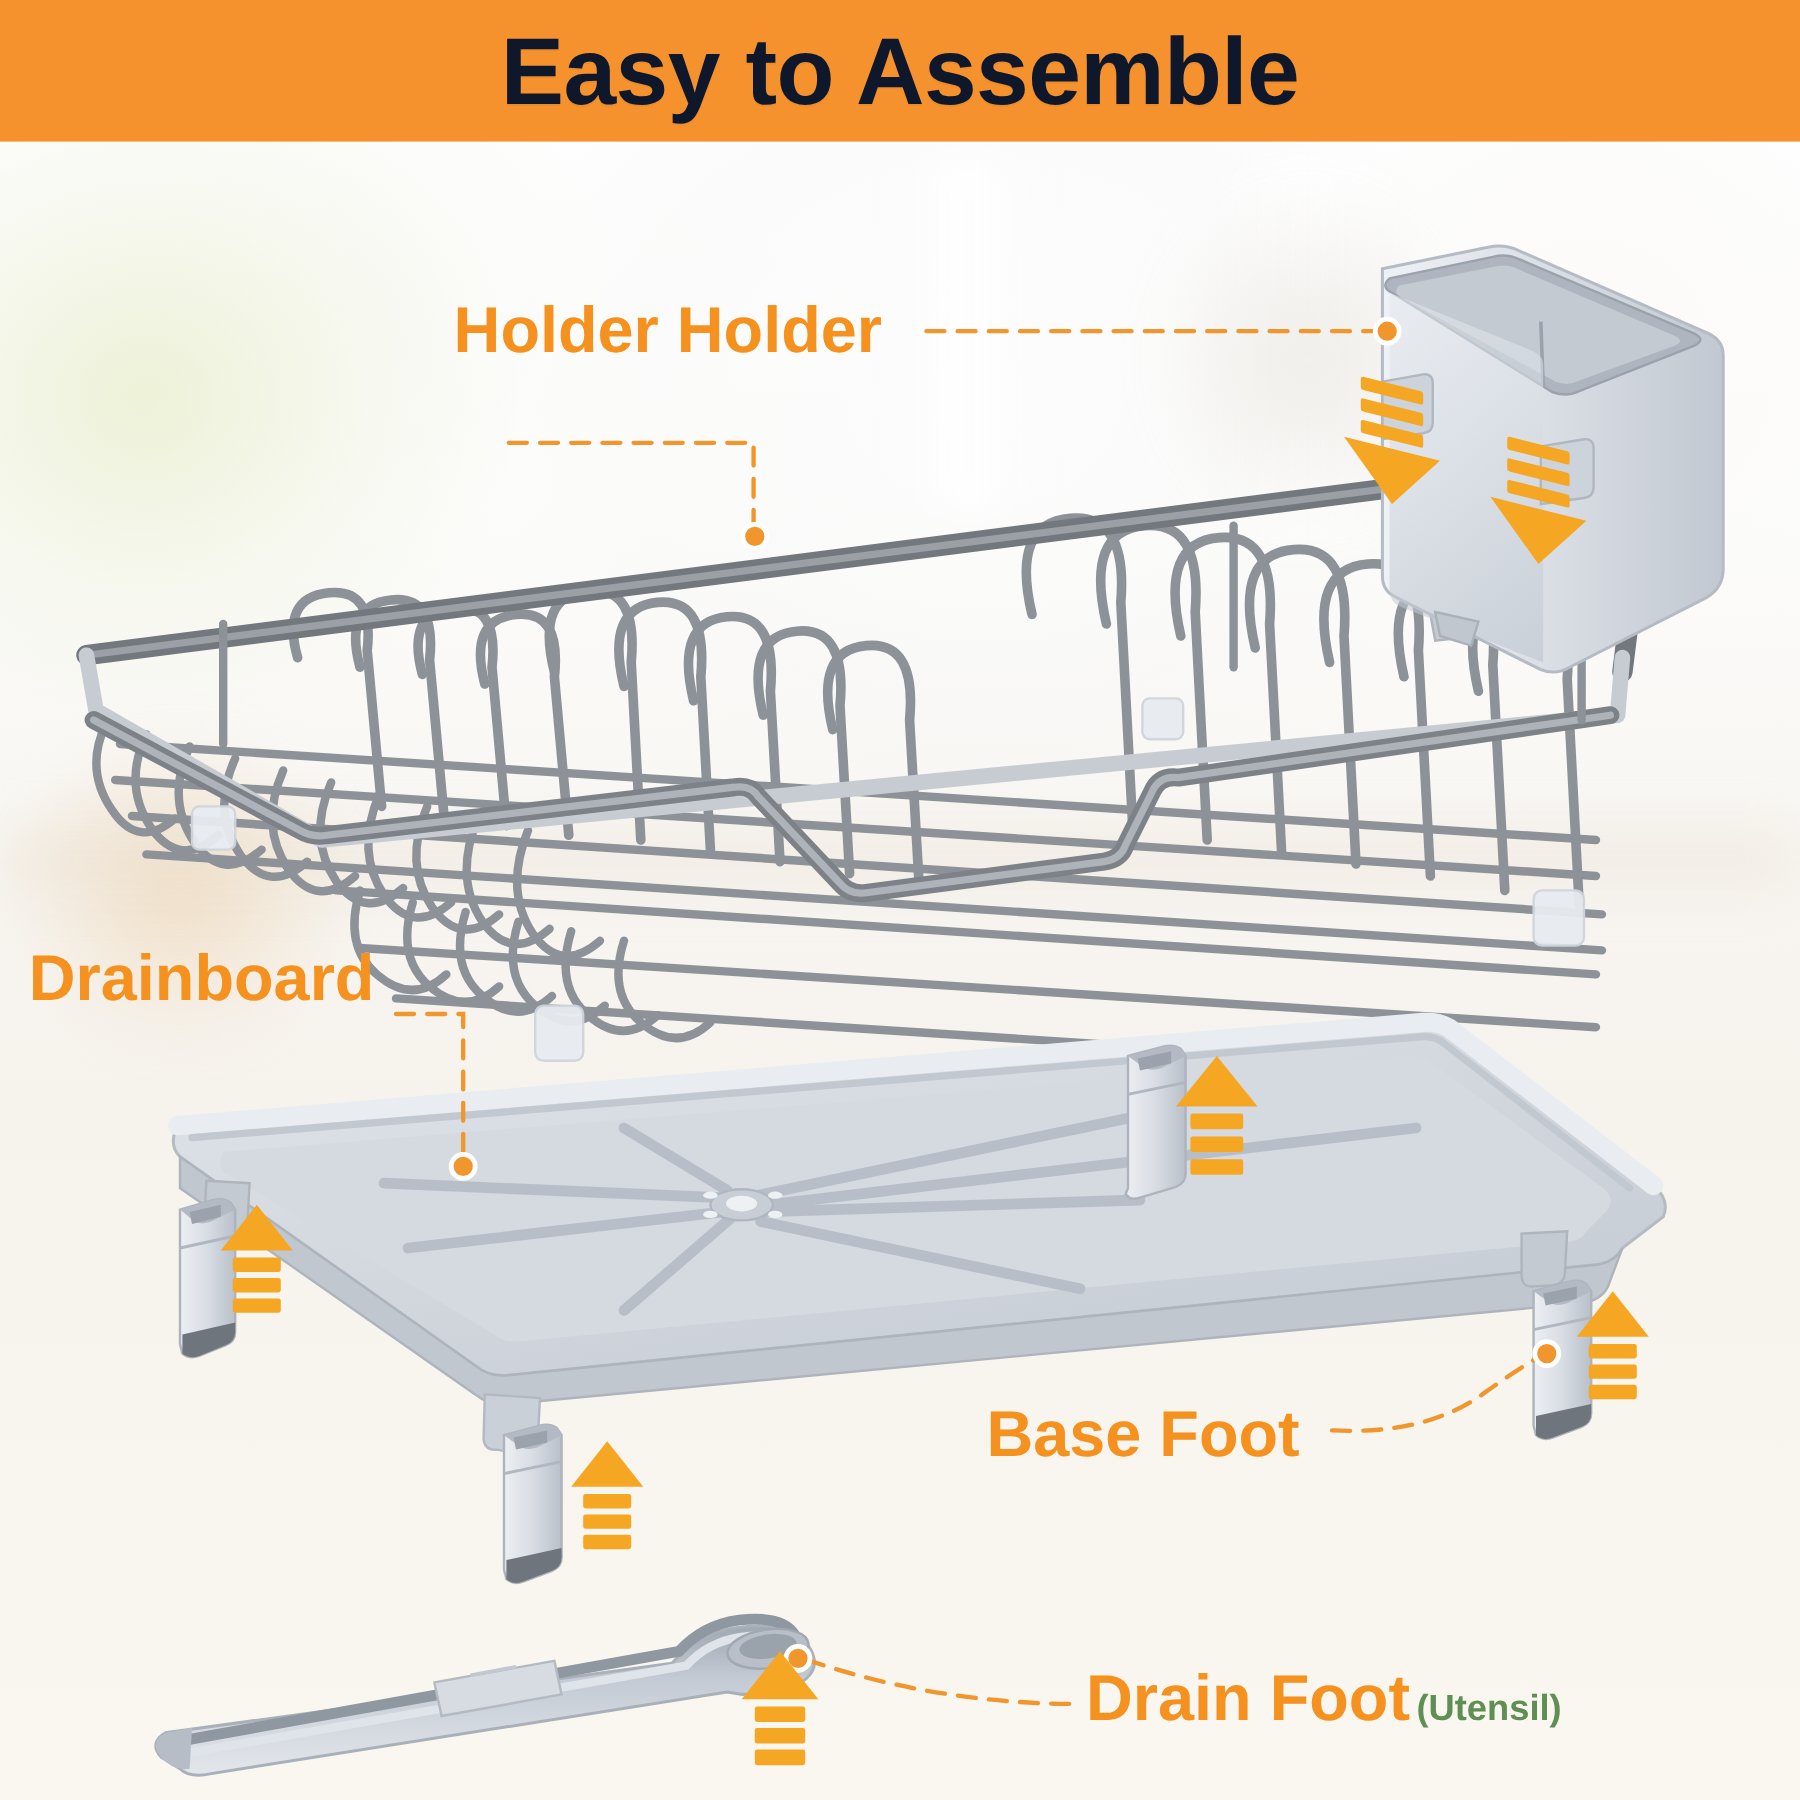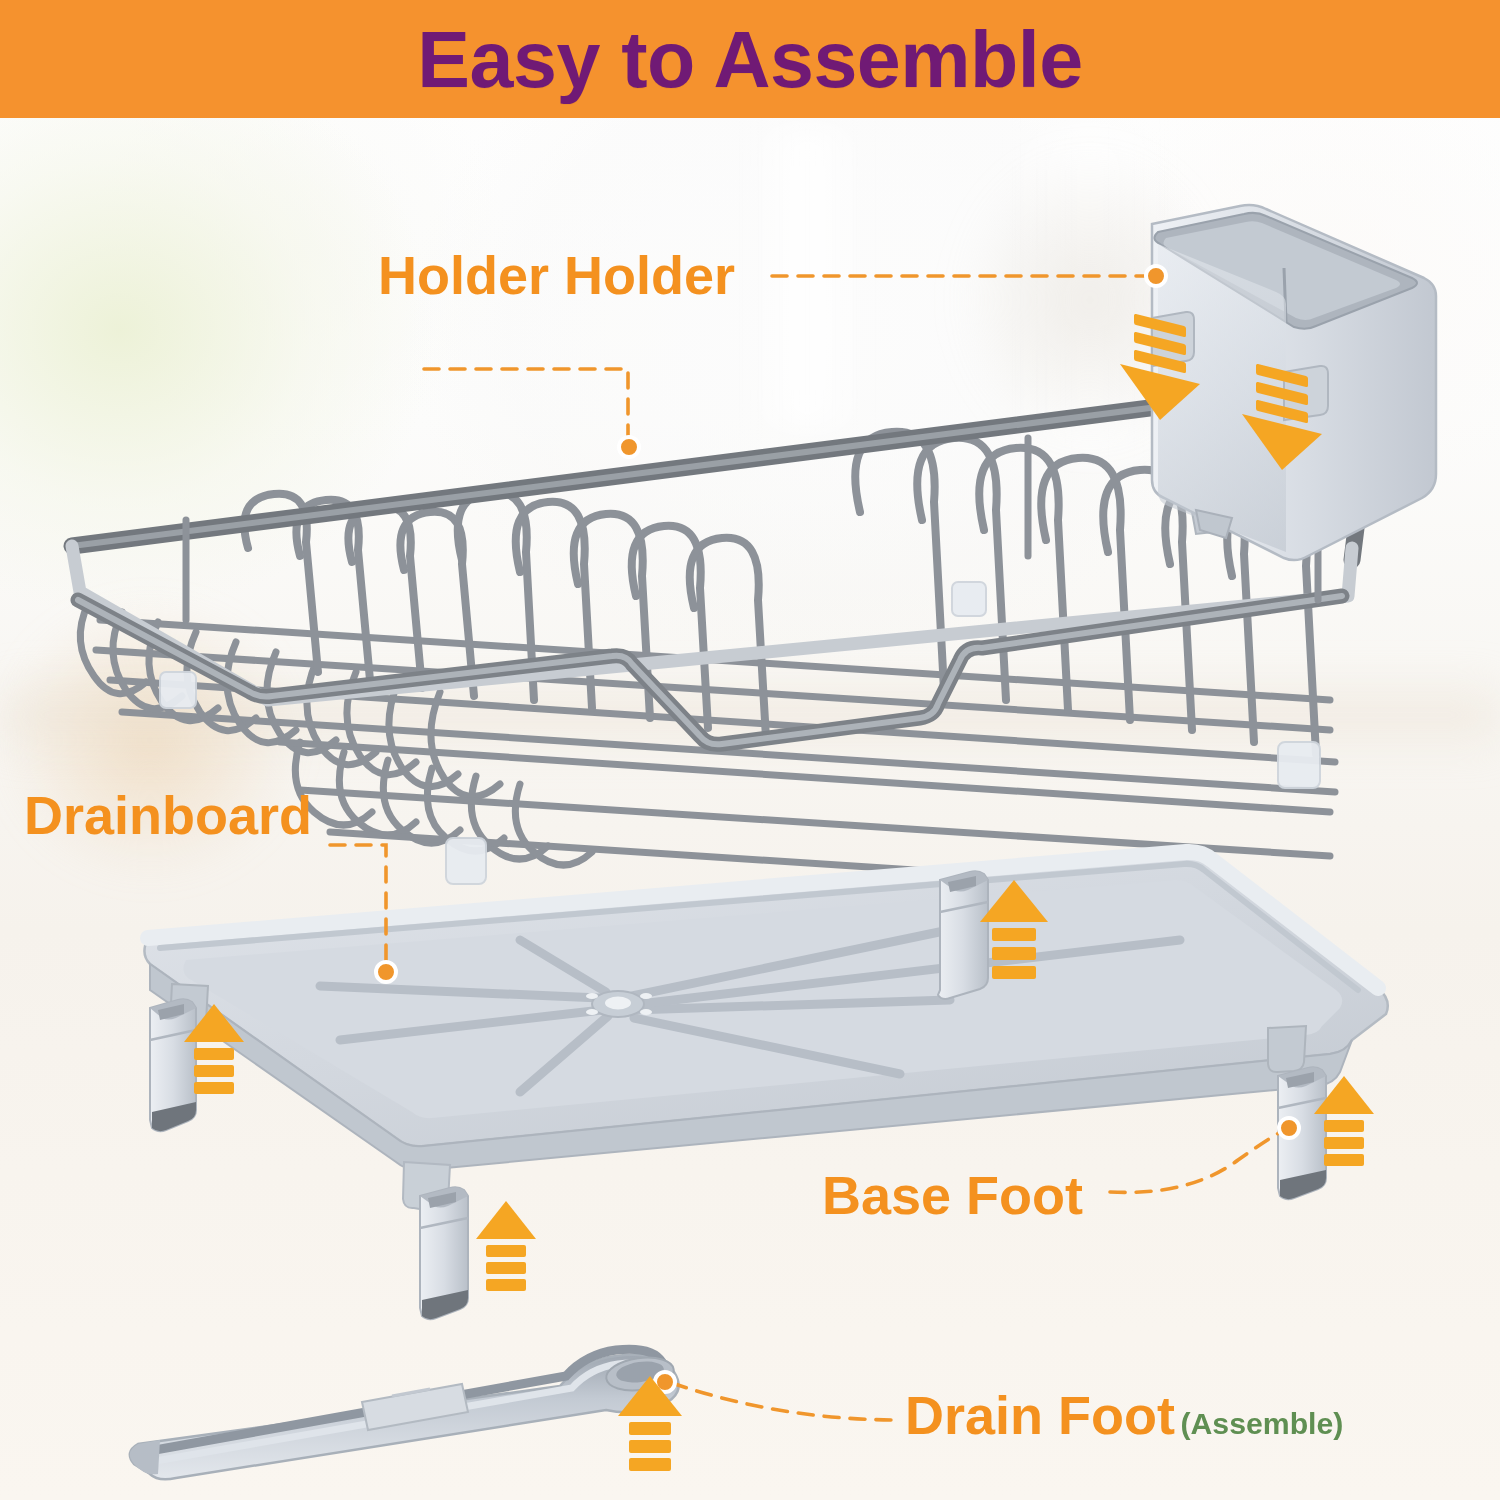--- a/index.html
+++ b/index.html
@@ -32,21 +32,21 @@
   .bg-warm{position:absolute;left:0;top:600px;width:300px;height:280px;
      background:radial-gradient(ellipse at 50% 50%, rgba(235,205,165,.55),rgba(235,205,165,0) 70%);
      filter:blur(18px);}
   .bg-warm2{position:absolute;left:960px;top:150px;width:260px;height:300px;
      background:radial-gradient(ellipse at 50% 50%, rgba(222,216,206,.45),rgba(222,216,206,0) 70%);
      filter:blur(20px);}
 
   
   .header{position:absolute;left:0;top:0;width:1500px;height:118px;
      display:flex;align-items:center;justify-content:center;z-index:40;}
-  .header-title{font-size:79px;font-weight:bold;color:#701a75;letter-spacing:-0.5px;
+  .header-title{font-size:79px;font-weight:bold;color:#0f172a;letter-spacing:-0.5px;
      line-height:1;text-shadow:0 1px 0 rgba(0,0,0,.04);}
 
   
   .label{position:absolute;z-index:35;white-space:nowrap;font-weight:bold;
      color:#f4911f;line-height:1;}
   .label .sub{font-size:.56em;color:#5f8f52;font-weight:bold;margin-left:.18em;}
 
   
   .ov{position:absolute;left:0;top:0;width:1500px;height:1500px;z-index:30;
       pointer-events:none;}
@@ -383,16 +383,16 @@
 
   <div class="label" style="left:24px;top:788px;font-size:54px;">
     <span>Drainboard</span>
   </div>
 
   <div class="label" style="left:822px;top:1168px;font-size:54px;">
     <span>Base Foot</span>
   </div>
 
   <div class="label" style="left:905px;top:1388px;font-size:54px;">
-    <span>Drain Foot</span><span class="sub">(Assemble)</span>
+    <span>Drain Foot</span><span class="sub">(Utensil)</span>
   </div>
 
 </div>
 
 </body></html>

